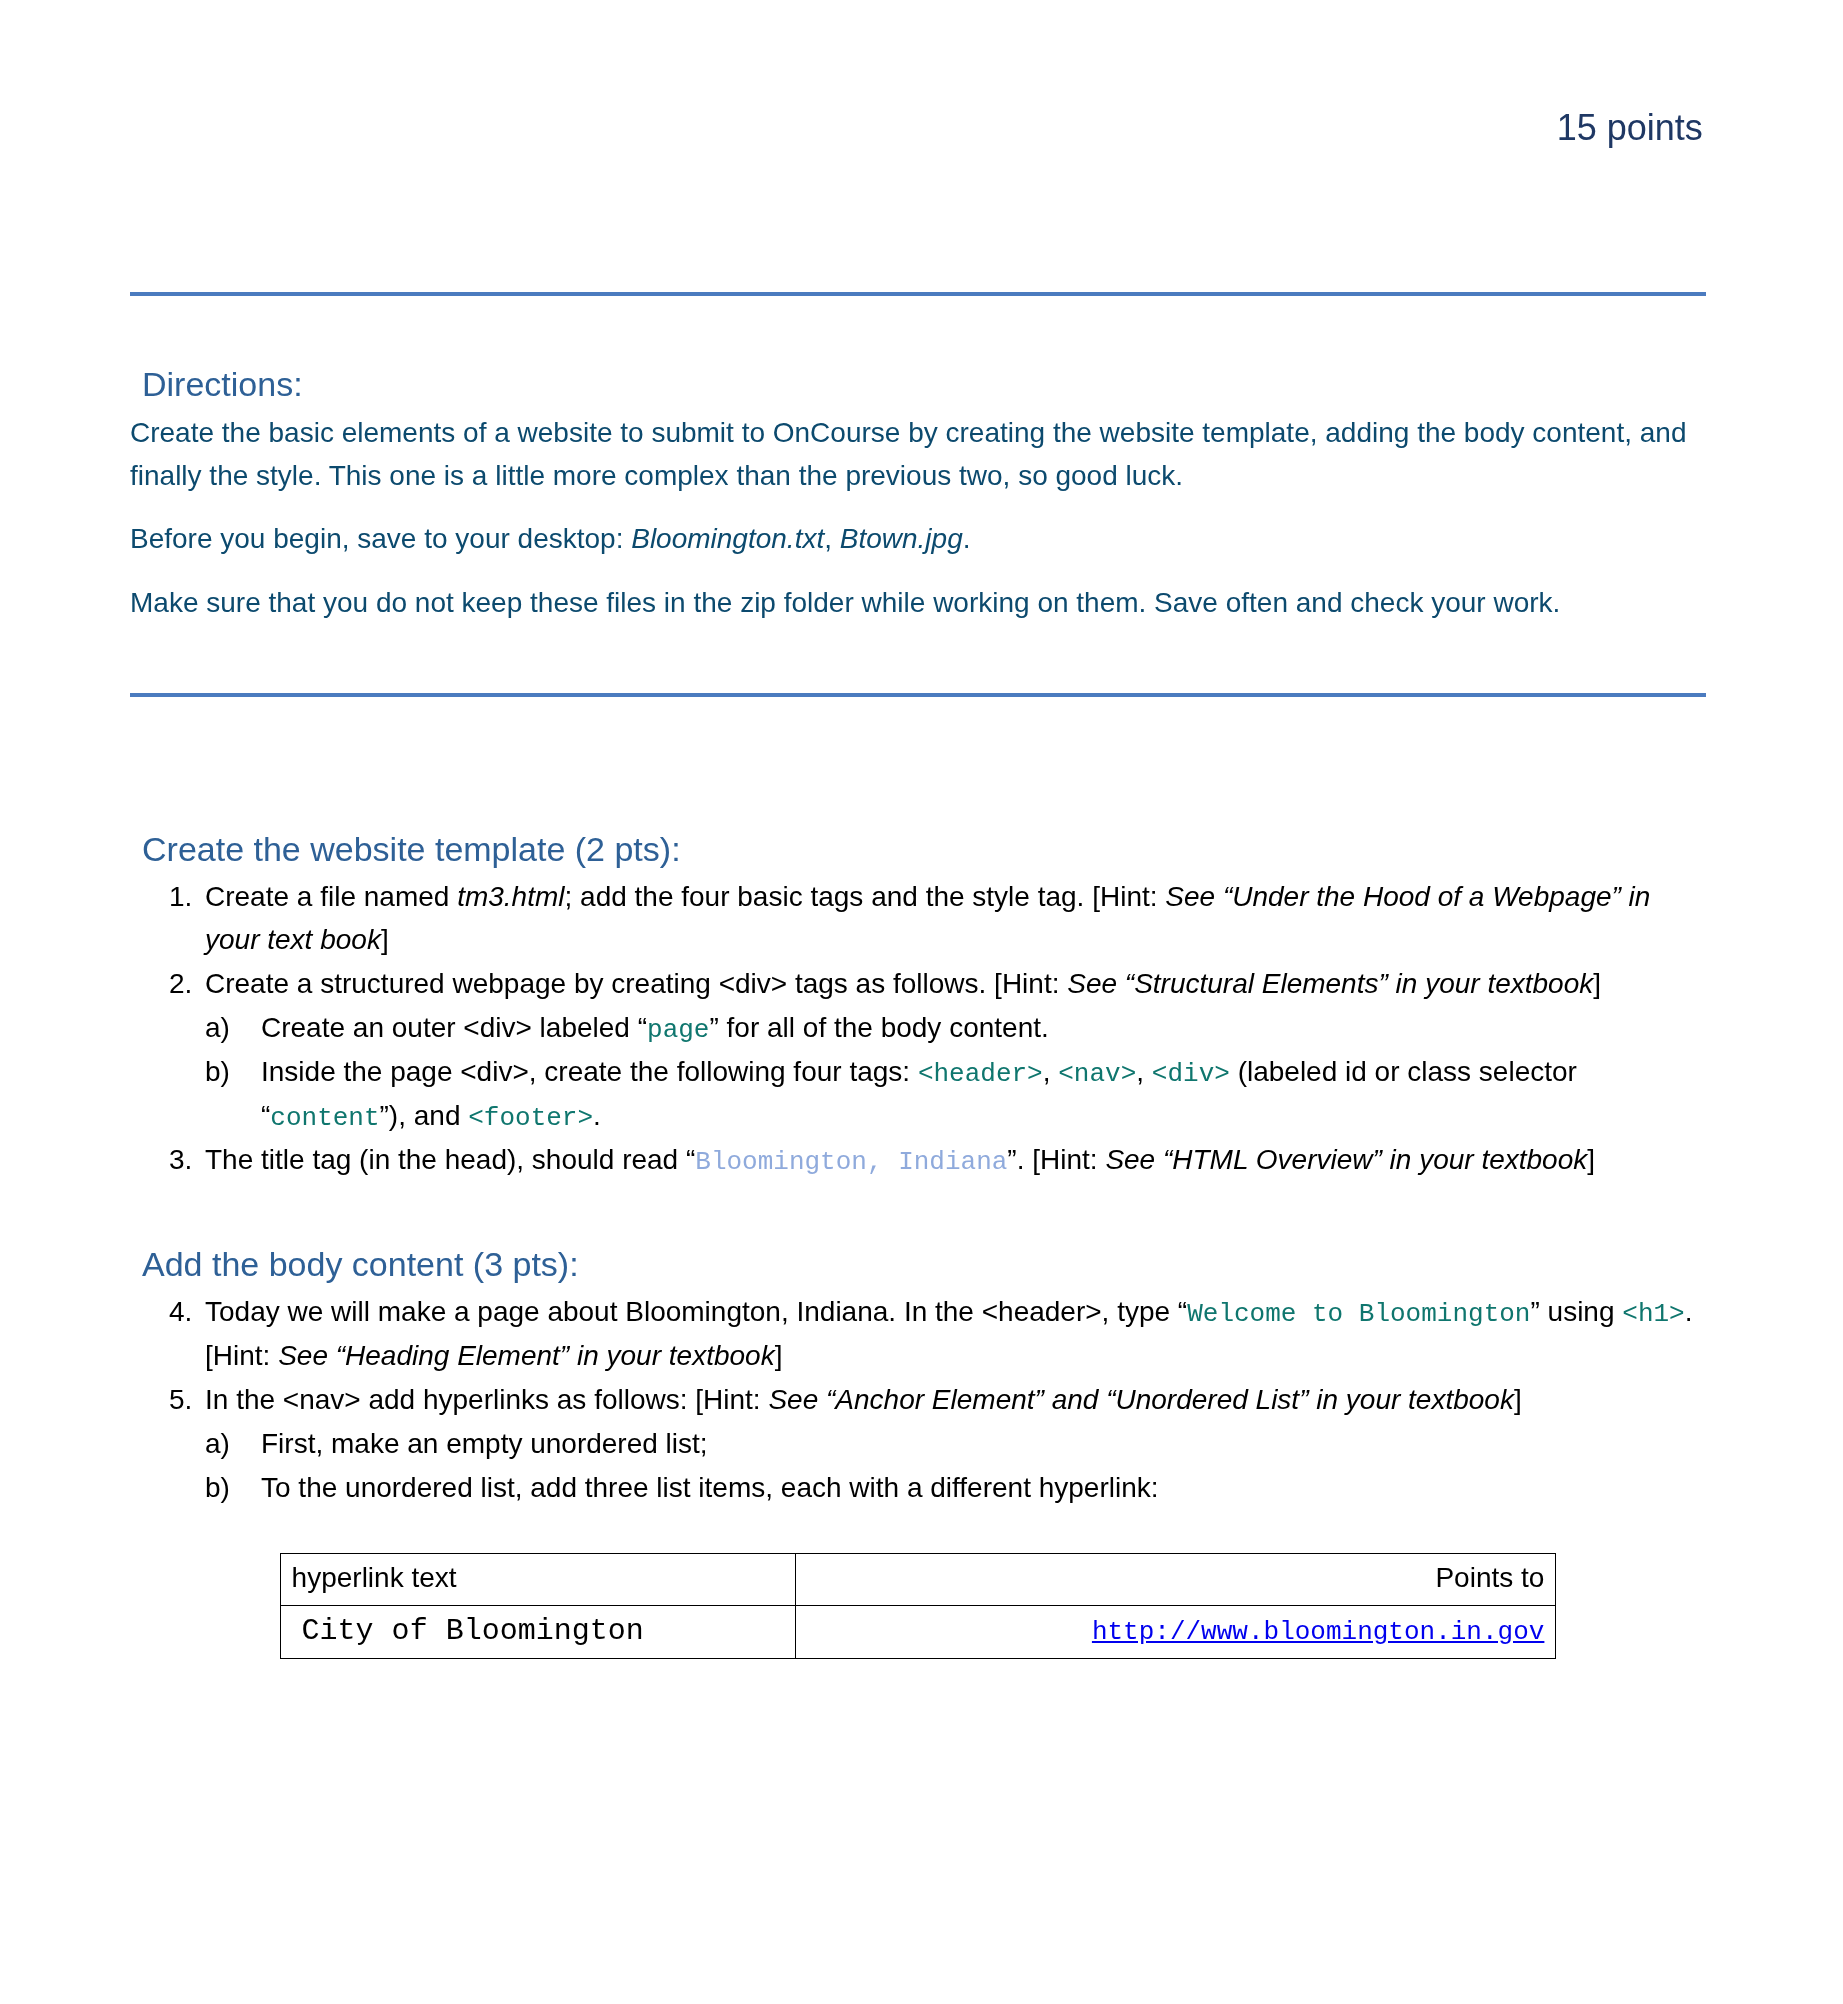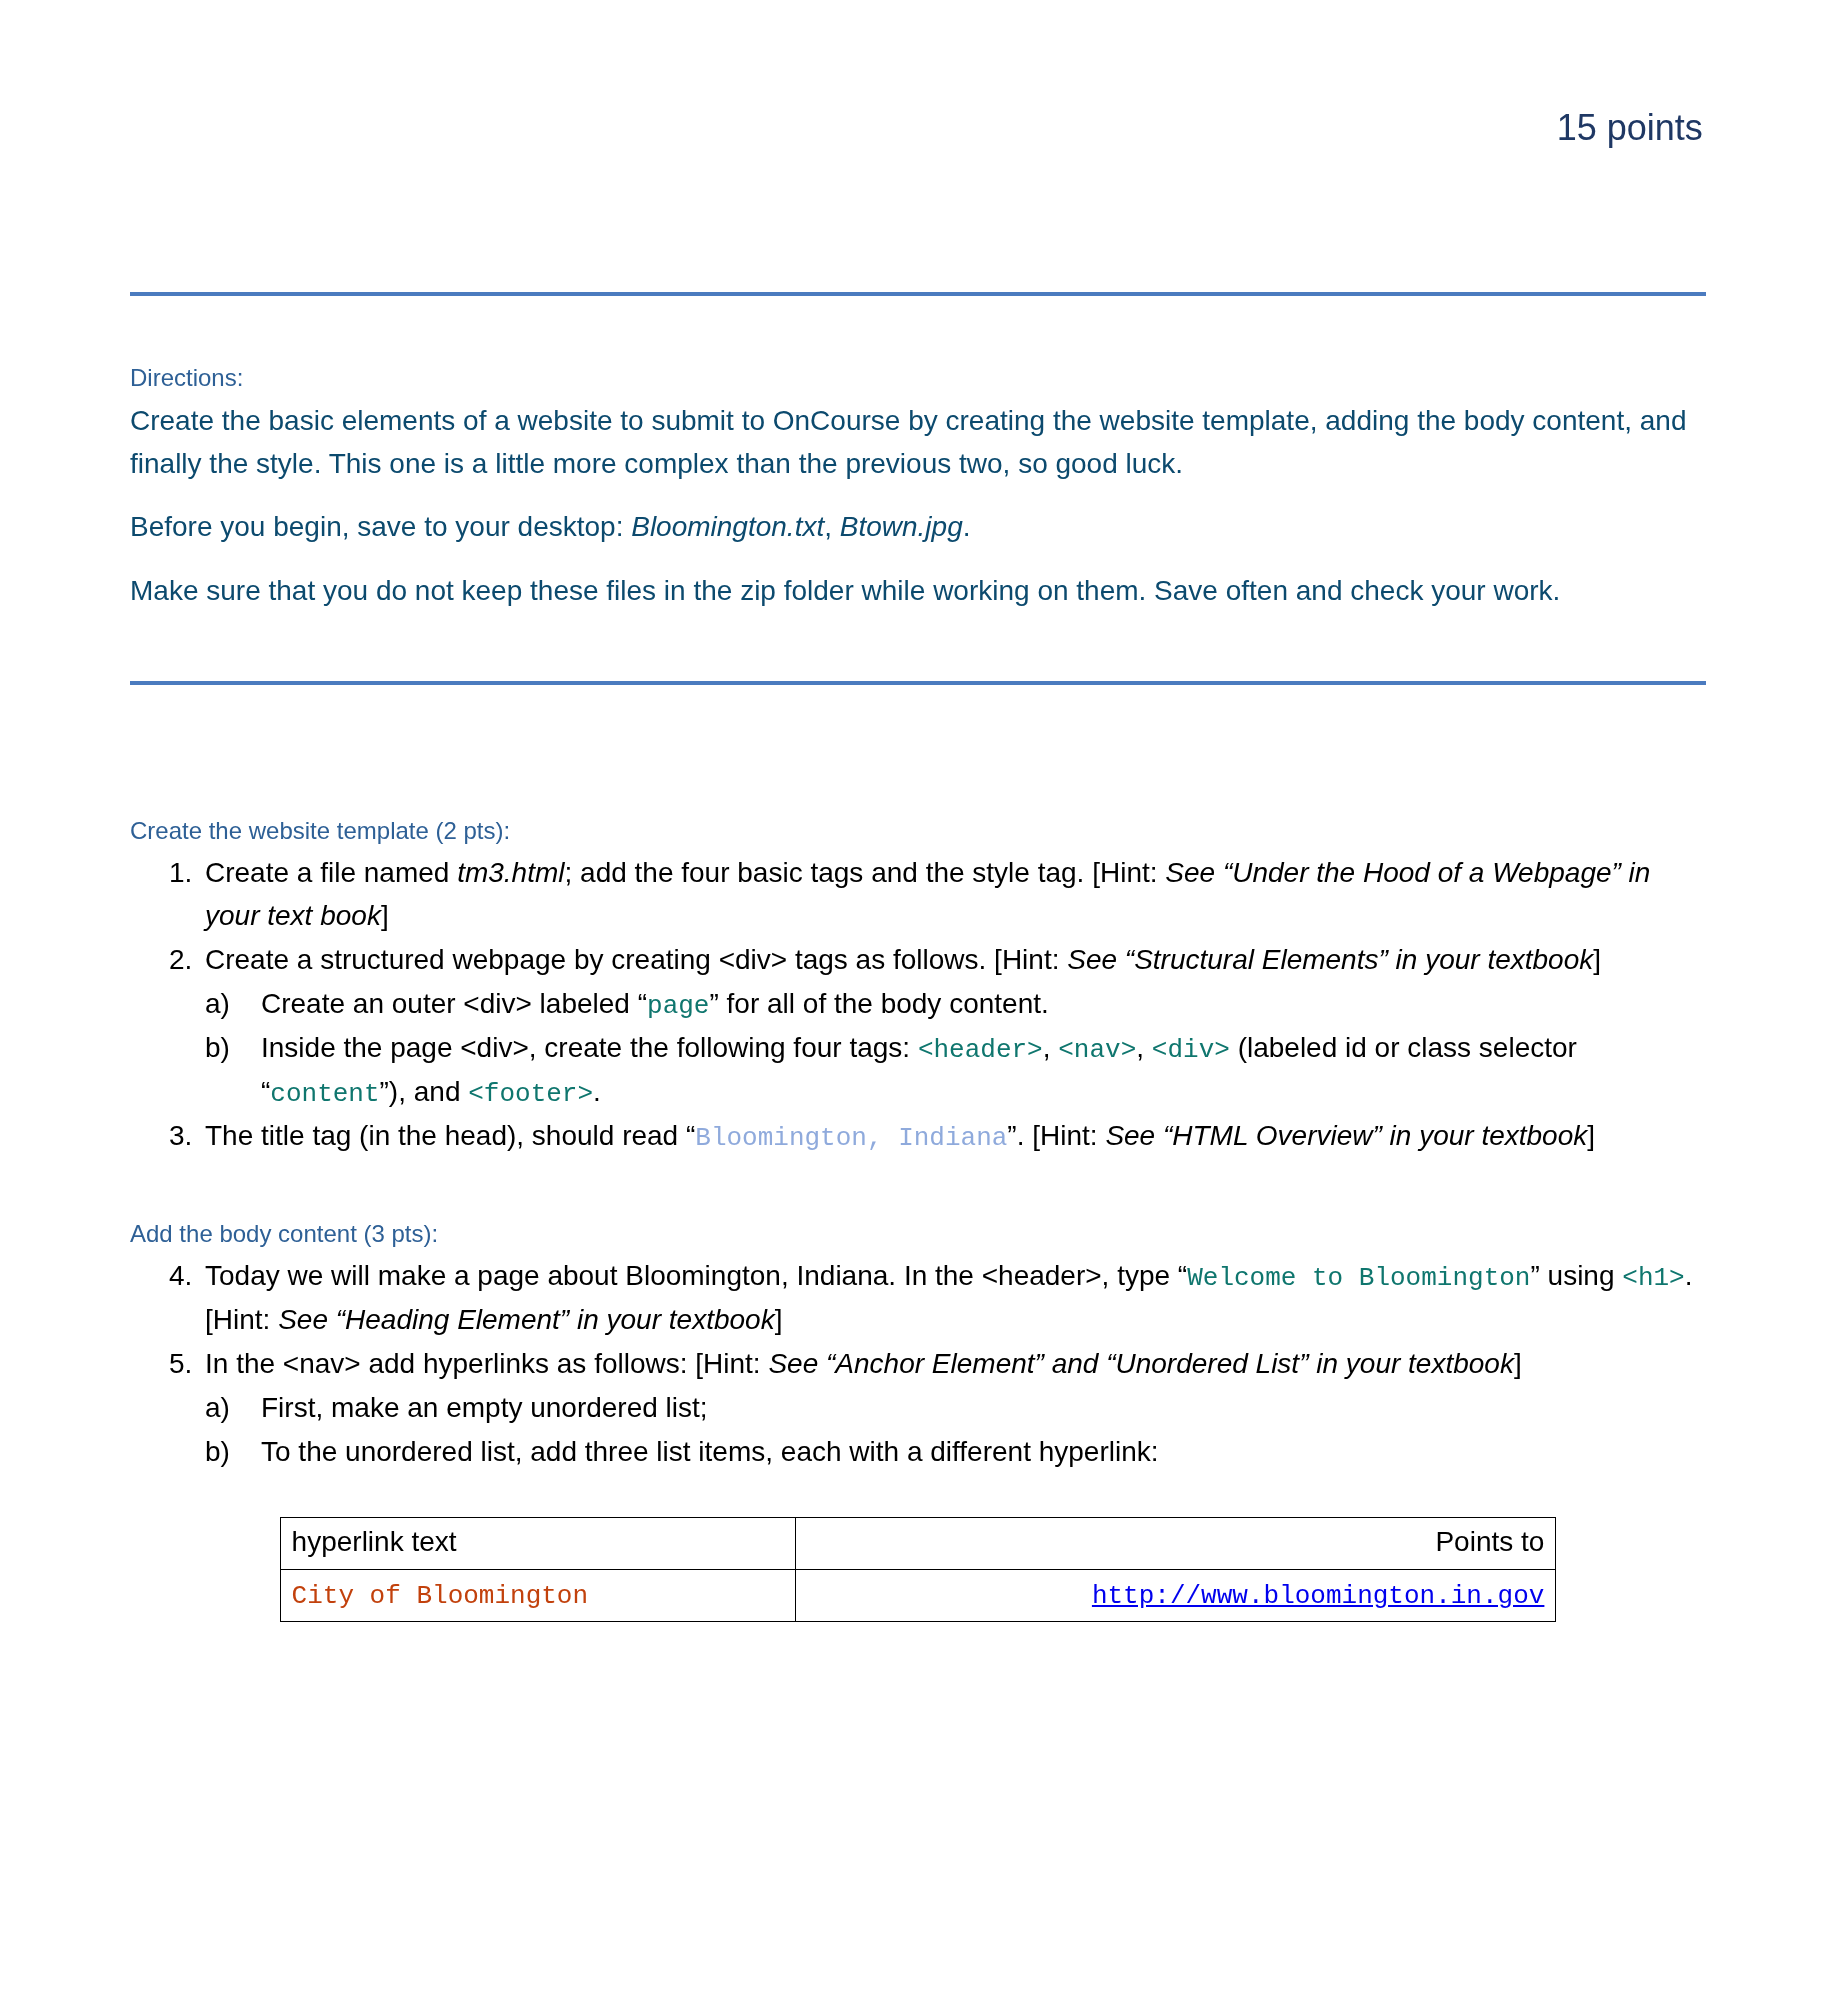--- a/index.html
+++ b/index.html
@@ -58,25 +58,26 @@
   .hrule {
     height: 4.4px;
     background: #4B7BBF;
     width: 100%;
   }
   .hrule-1 { margin-top: 80px; }
   .hrule-2 { margin-top: 68px; }
 
   
   .section-heading {
-    font-size: 24px;
+    font-size: 34px;
     color: #2E6096;
     font-weight: 400;
     line-height: 1.2;
     white-space: nowrap;
+    margin-left: 12px;
   }
   .h-directions { margin-top: 68px; margin-bottom: 7.2px; }
   .h-template   { margin-top: 0px;  margin-bottom: 6.4px; }
   .h-body       { margin-top: 0px;  margin-bottom: 6.4px; }
 
   
   p.body-par {
     font-size: 28px;
     line-height: 1.52;
     margin: 0 0 21px 0;
@@ -161,22 +162,23 @@
     padding: 6.4px 10.4px;
     font-size: 28px;
     line-height: 1.3;
     vertical-align: top;
     height: 38px;
   }
   table.link-table td.c1 { width: 493px; }
   table.link-table td.c2 { width: 738px; text-align: right; }
   table.link-table .mono-light {
     font-family: "Liberation Mono", monospace;
-    color: #c2410c;
-    font-size: 26px;
+    color: #000000;
+    font-size: 30px;
+    margin-left: 10px;
   }
   table.link-table .url-link {
     font-family: "Liberation Mono", monospace;
     color: #0000EE;
     font-size: 26px;
     text-decoration: underline;
   }
 </style>
 </head>
 <body>

